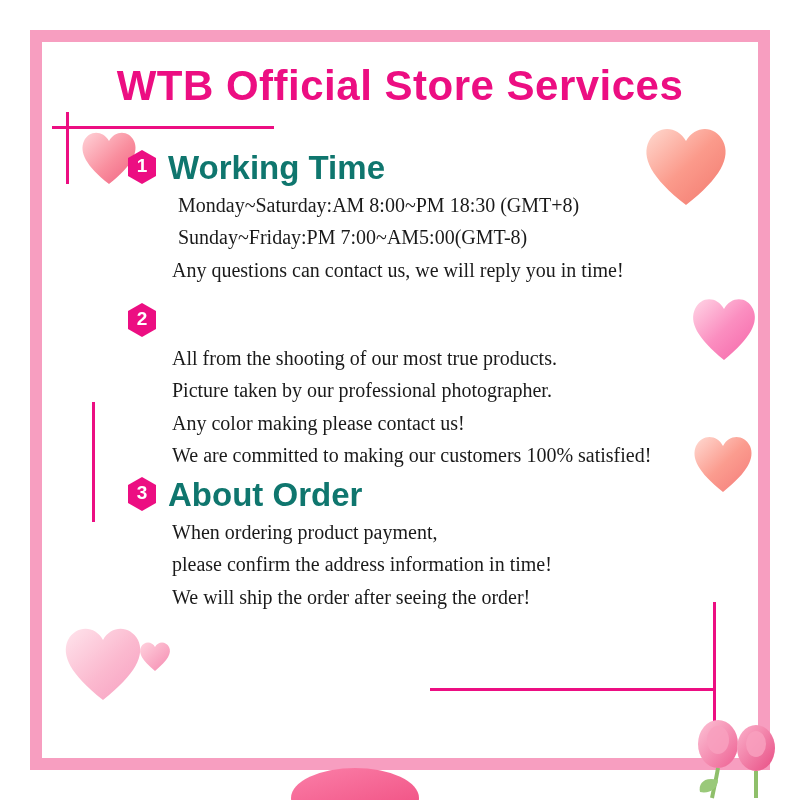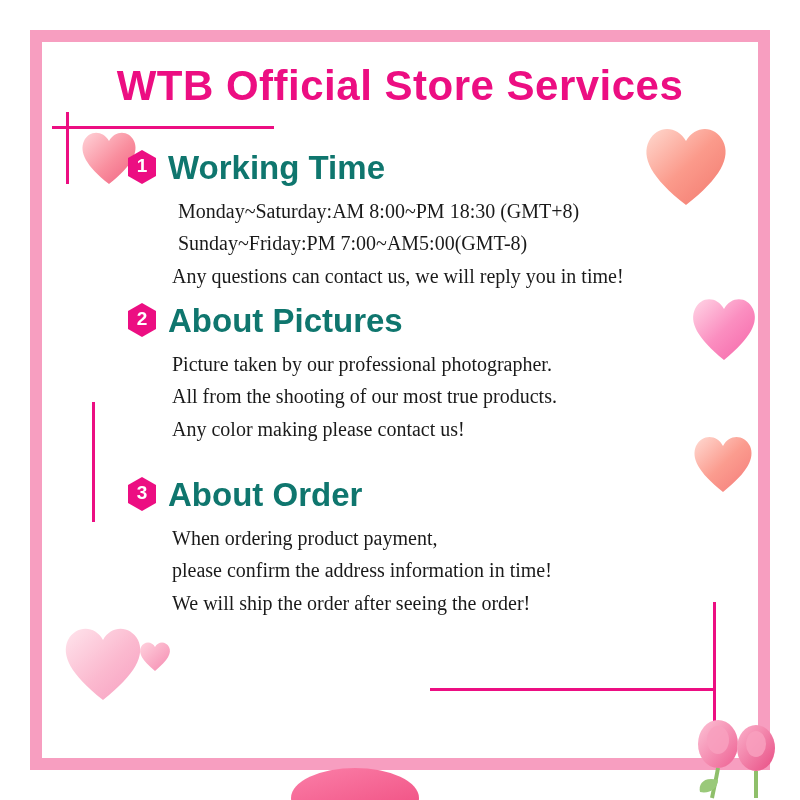--- a/index.html
+++ b/index.html
@@ -127,21 +127,20 @@
   }
   .sec-title {
     font-family: "Liberation Sans", sans-serif;
     font-weight: bold;
     font-size: 33px;
     color: #0f766e;
     line-height: 1;
     white-space: nowrap;
   }
   .sec-lines {
-    margin-top: 6px;
     padding-left: 44px;
   }
   .sec-lines .ln {
     font-family: "Liberation Serif", serif;
     font-size: 20px;
     color: #1a1a1a;
     line-height: 1.62;
     white-space: nowrap;
   }
   #sec1 { top: 145px; }
@@ -312,26 +311,26 @@
   </div>
 
   <div class="section" id="sec2">
     <div class="sec-head">
       <div class="badge">
         <svg width="28" height="34" viewBox="0 0 28 34">
           <path d="M14 0 L28 8 L28 26 L14 34 L0 26 L0 8 Z" fill="#ec0e82"></path>
         </svg>
         <div class="num">2</div>
       </div>
-      <div class="sec-title">About Pictures</div>
     </div>
     <div class="sec-lines">
+      <div class="ln">All from the shooting of our most  true products.</div>
       <div class="ln">Picture taken by our professional photographer.</div>
-      <div class="ln">All from the shooting of our most  true products.</div>
       <div class="ln">Any color making please contact us!</div>
+      <div class="ln">We are committed to making our customers 100% satisfied!</div>
     </div>
   </div>
 
   <div class="section" id="sec3">
     <div class="sec-head">
       <div class="badge">
         <svg width="28" height="34" viewBox="0 0 28 34">
           <path d="M14 0 L28 8 L28 26 L14 34 L0 26 L0 8 Z" fill="#ec0e82"></path>
         </svg>
         <div class="num">3</div>

